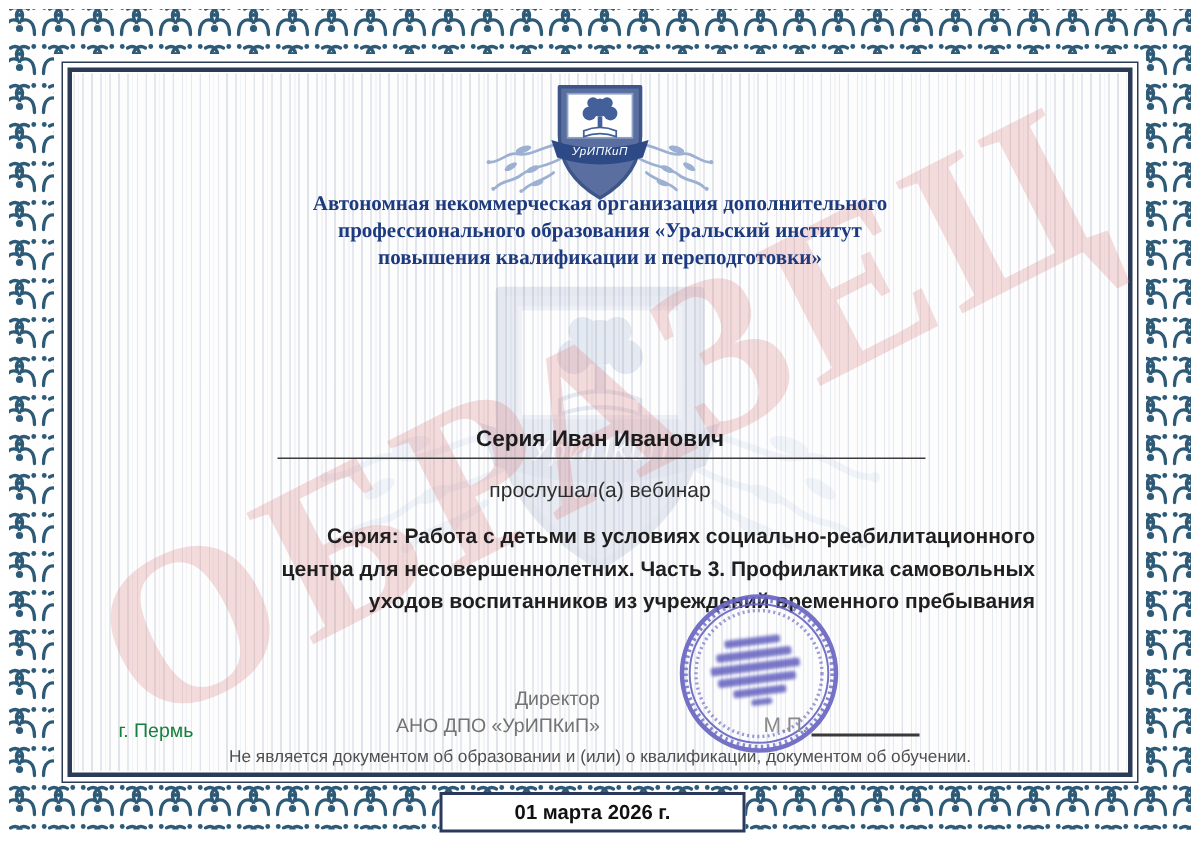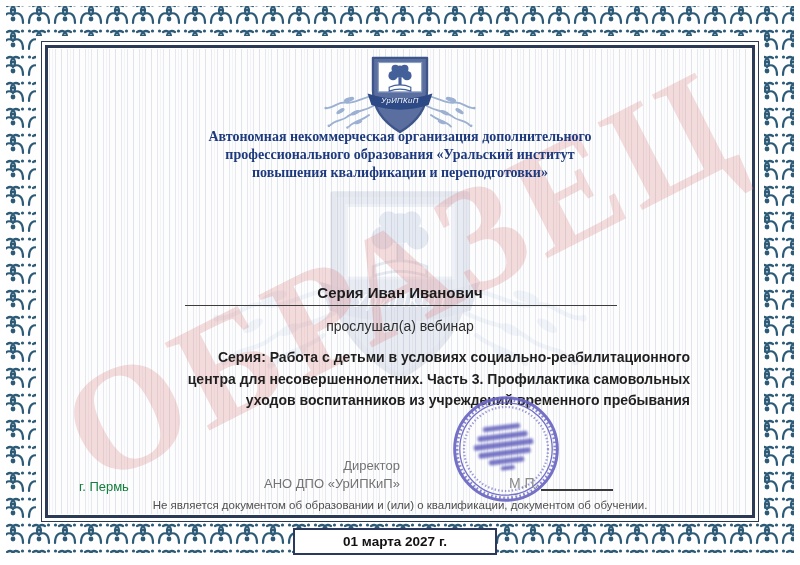--- a/index.html
+++ b/index.html
@@ -193,17 +193,17 @@
     </div>
 
     <div class="city">г. Пермь</div>
 
     <div class="mp-label">М.П.</div>
     <div class="sig-line"></div>
 
     <div class="disclaimer">Не является документом об образовании и (или) о квалификации, документом об обучении.</div>
 
     <div class="date-box">
-      <span>01 марта 2027 г.</span>
+      <span>01 марта 2026 г.</span>
     </div>
 
   </div>
 </div>
 
 </body></html>

